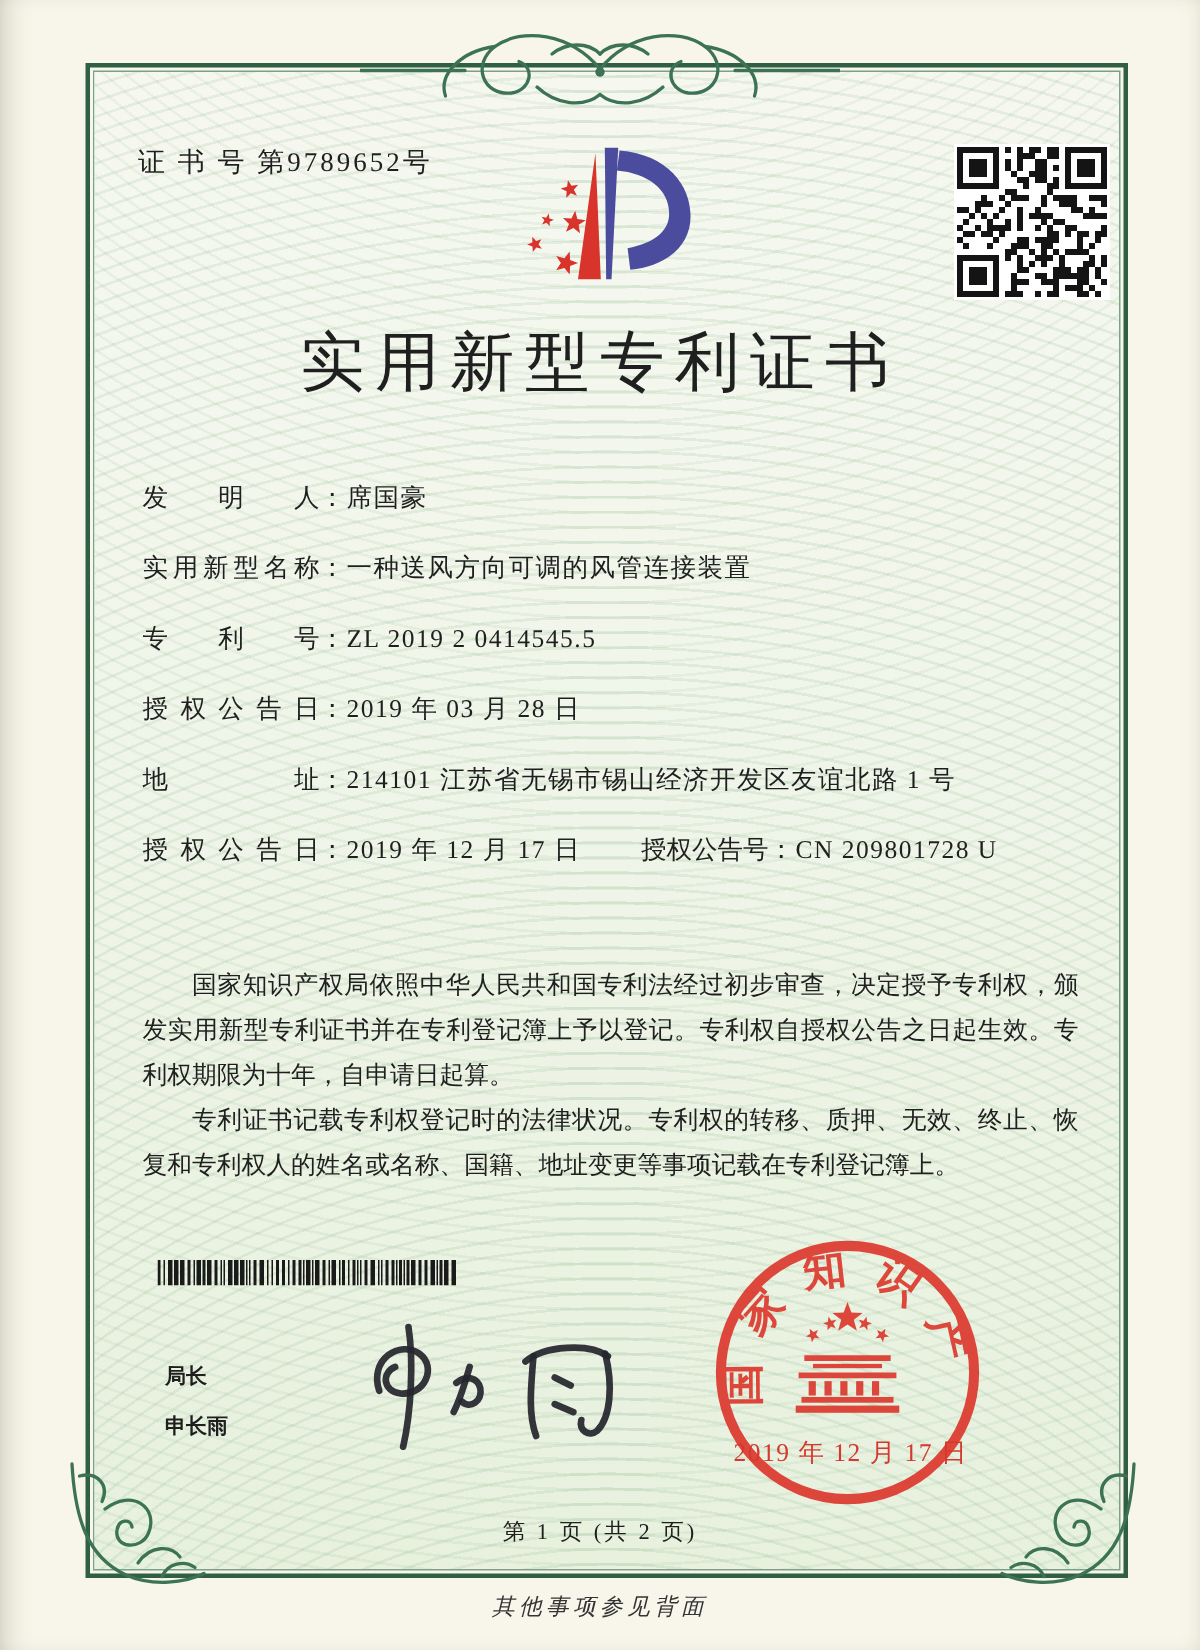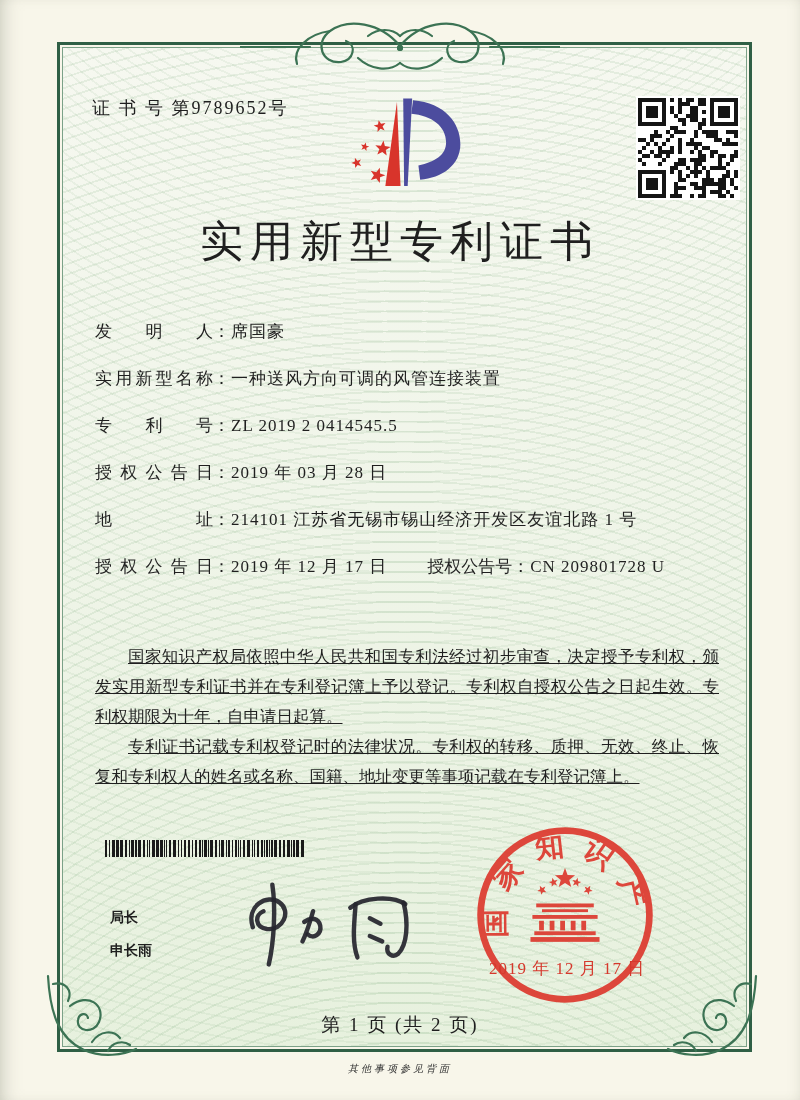--- a/index.html
+++ b/index.html
@@ -22,31 +22,31 @@
   .title{position:absolute;left:0;top:213px;width:800px;text-align:center;
          font-size:43px;font-weight:400;letter-spacing:7px;}
   .fields{position:absolute;left:95px;top:320px;width:628px;font-size:17px;}
   .field-row{height:22px;margin-bottom:25px;white-space:nowrap;}
   .flabel{display:inline-block;width:118px;text-align:justify;text-align-last:justify;vertical-align:top;}
   .fcolon{display:inline-block;width:18px;}
   .fvalue{letter-spacing:1px;}
   .grant-second{margin-left:40px;}
   .flabel2{display:inline-block;vertical-align:top;}
   .body-text{position:absolute;left:95px;top:642px;width:624px;font-size:16.5px;line-height:30px;text-align:justify;}
-  .body-text p{margin:0;text-indent:2em;text-decoration:underline;}
+  .body-text p{margin:0;text-indent:2em;}
   
   .barcode-wrap{position:absolute;left:105px;top:840px;width:202px;height:17px;}
   .signer{position:absolute;left:110px;top:901px;font-family:"Liberation Sans","DejaVu Sans",sans-serif;
           font-weight:700;font-size:14px;line-height:33px;}
   .signature{position:absolute;left:228px;top:872px;}
   .signature path{fill:none;stroke:#26262e;stroke-width:5;stroke-linecap:round;stroke-linejoin:round;opacity:.93;}
   .seal{position:absolute;left:471px;top:821px;}
   .seal-date{position:absolute;left:489px;top:957px;width:180px;font-size:17px;color:#d5382c;letter-spacing:1px;}
-  .page-num{position:absolute;left:0;top:1012px;width:800px;text-align:center;font-size:19px;letter-spacing:2px;}
-  .back-note{position:absolute;left:0;top:1062px;width:800px;text-align:center;font-size:10px;
+  .page-num{position:absolute;left:0;top:1012px;width:800px;text-align:center;font-size:15px;letter-spacing:2px;}
+  .back-note{position:absolute;left:0;top:1062px;width:800px;text-align:center;font-size:15px;
              font-style:italic;letter-spacing:3px;color:#333;}
   
   .logo{position:absolute;left:338px;top:88px;}
   .qr{position:absolute;left:636px;top:96px;background:#fff;}
 </style>
 </head>
 <body>
 
 <div class="page">
 

